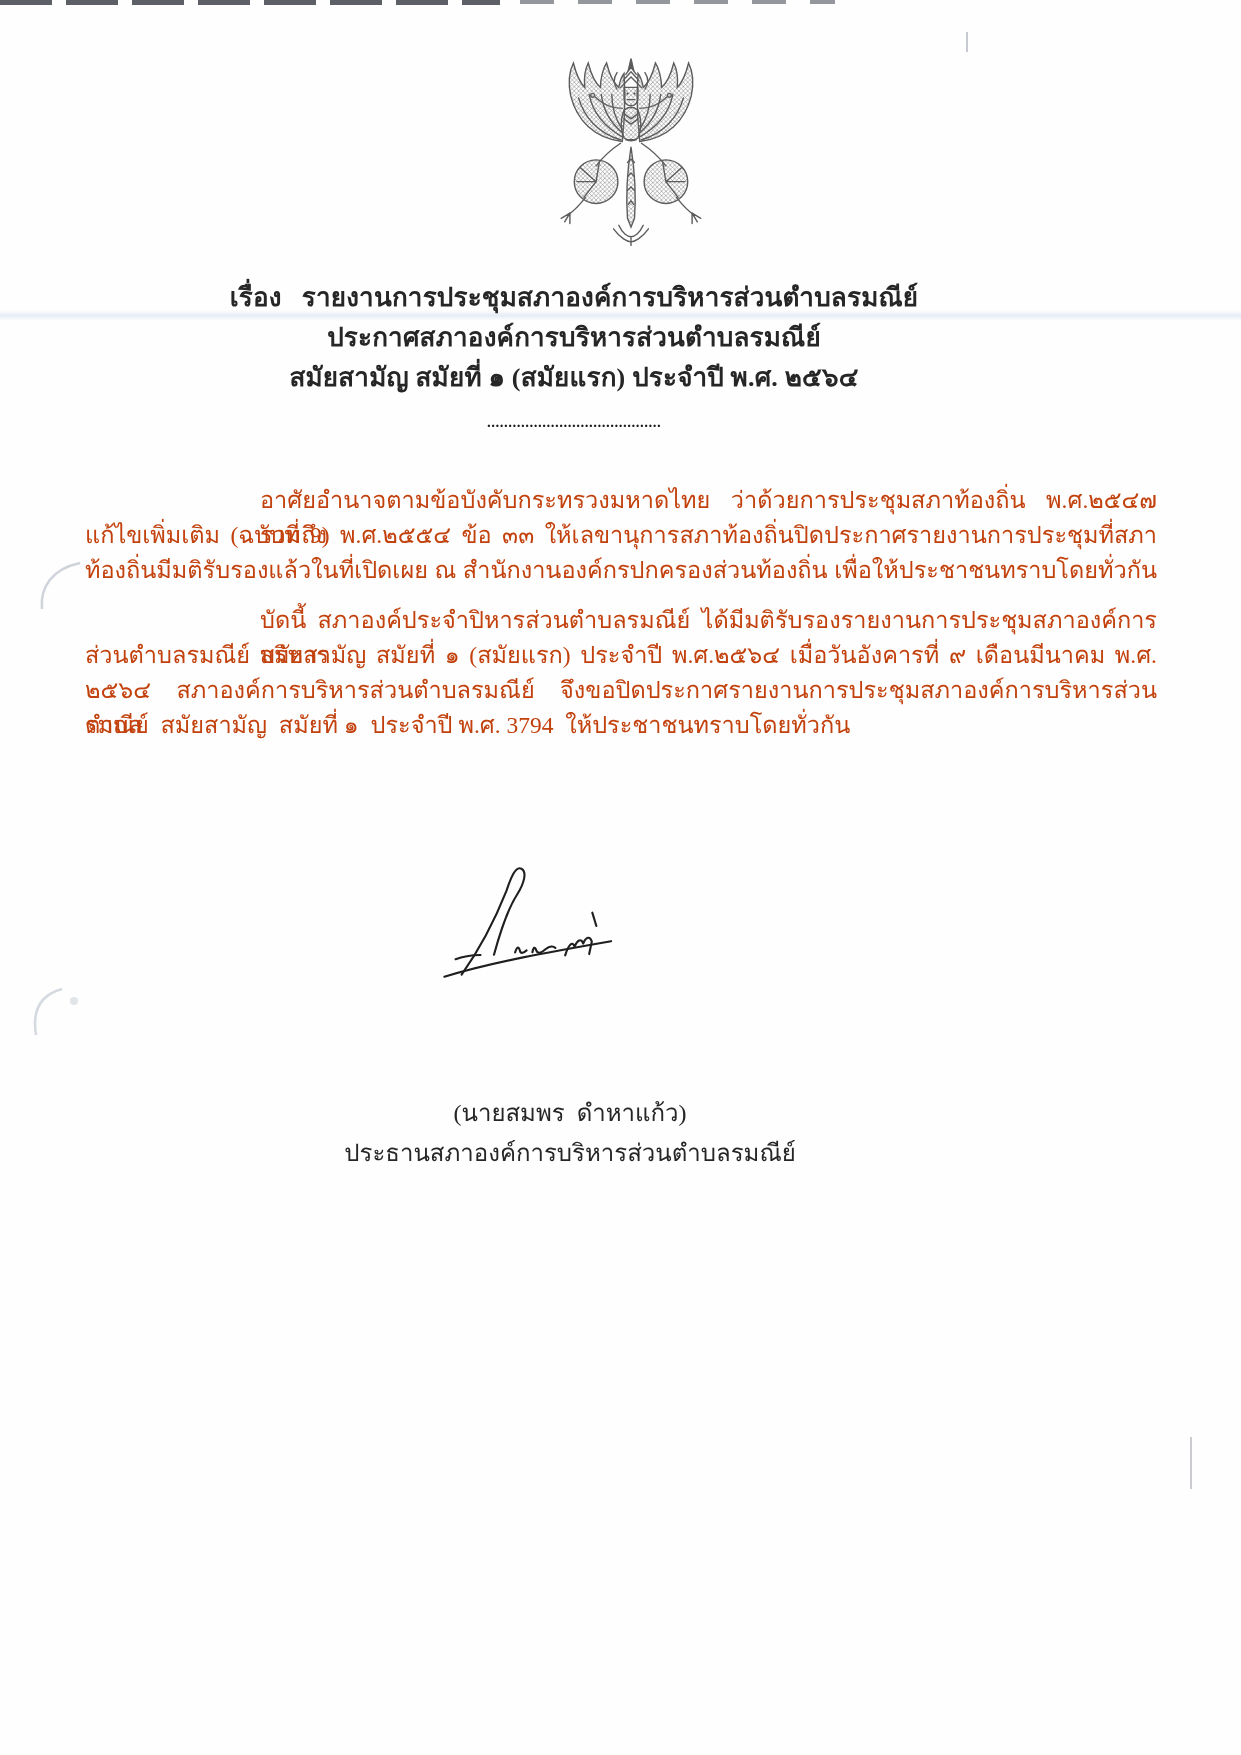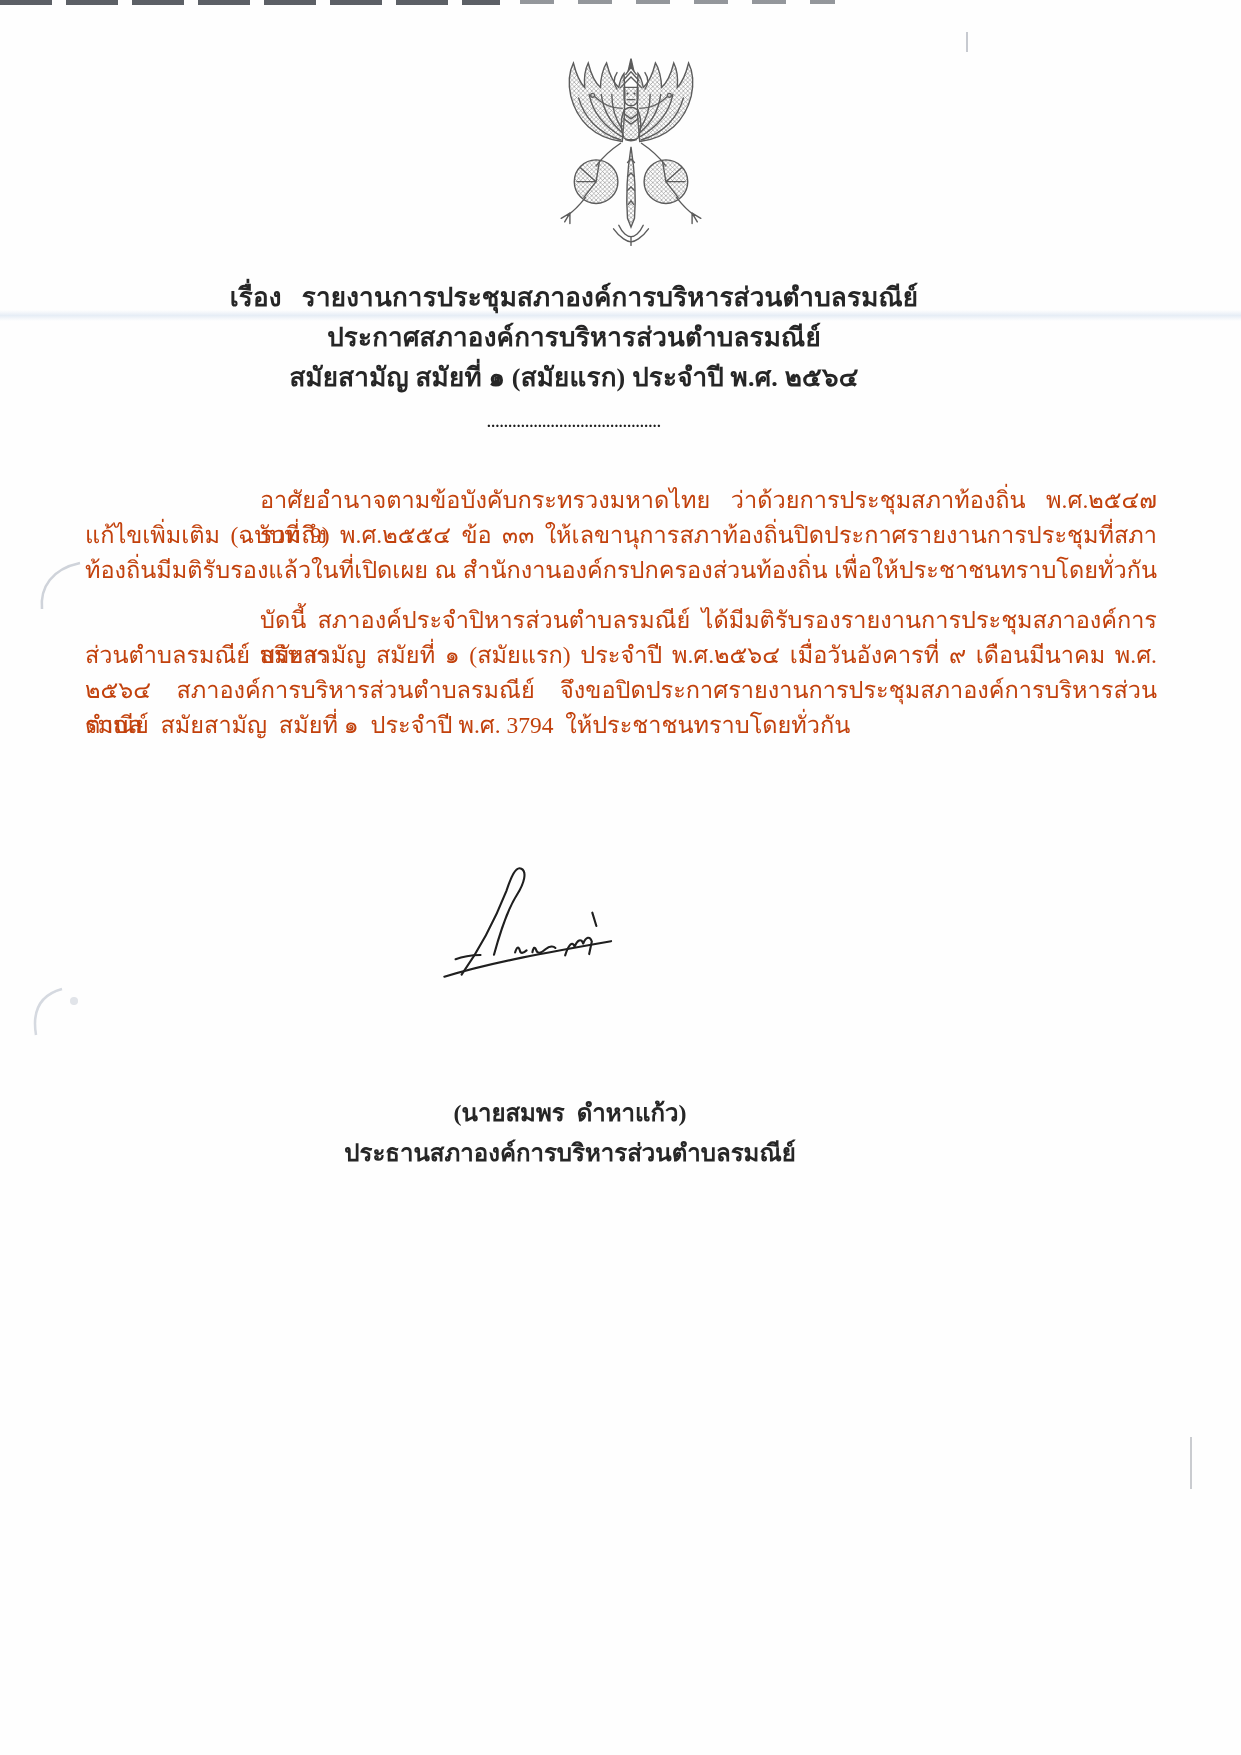--- a/index.html
+++ b/index.html
@@ -62,21 +62,21 @@
   .plain { white-space: pre-wrap; }
 
   .date-line {
     position: absolute; left: 278px; top: 826px; font-size: 23.5px; line-height: 35px;
     color: #2d2d2d; white-space: pre-wrap;
   }
 
   
   .signature { position: absolute; left: 428px; top: 858px; width: 200px; height: 125px; transform: rotate(-1deg); }
 
-  .sign-block { position: absolute; left: 320px; top: 1093px; width: 500px; text-align: center; font-weight: bold; }
+  .sign-block { position: absolute; left: 320px; top: 1093px; width: 500px; text-align: center; }
   .sign-name { font-size: 24px; line-height: 40px; color: #262626; white-space: pre-wrap; }
   .sign-role { font-size: 24px; line-height: 40px; color: #262626; white-space: pre-wrap; }
 </style>
 </head>
 <body>
 
 <div class="page">
 
   <div class="top-dashes-a"></div>
   <div class="top-dashes-b"></div>

